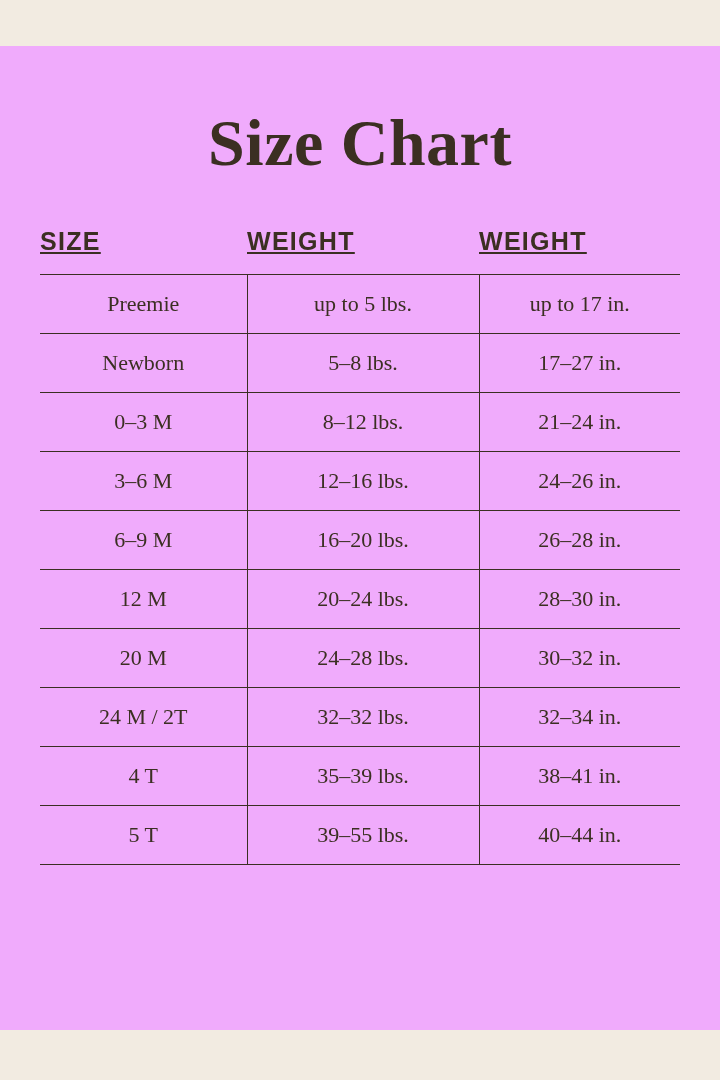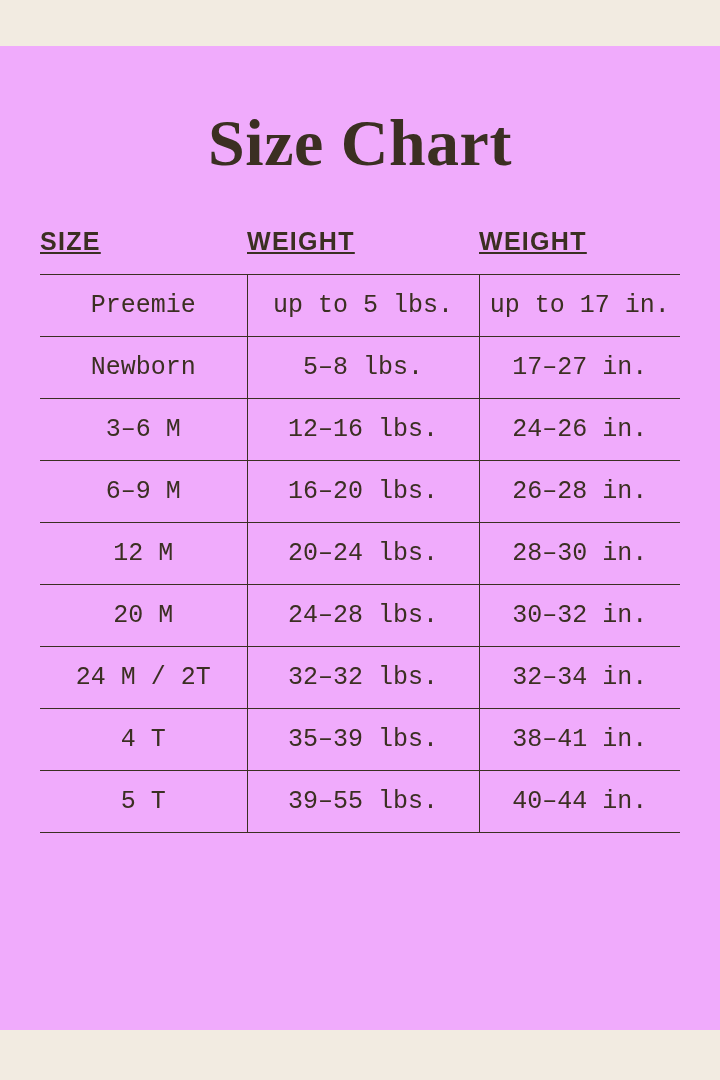--- a/index.html
+++ b/index.html
@@ -49,23 +49,23 @@
     font-size: 25px;
     letter-spacing: 1.3px;
     color: #3b2f22;
     padding: 6px 0 18px 0;
     text-align: left;
     border: none;
     background: transparent;
     text-decoration: underline;
   }
   .chart tbody td {
-    font-family: Liberation Mono, monospace;
+    font-family: Liberation Serif, serif;
     font-weight: normal;
-    font-size: 25px;
+    font-size: 22px;
     color: #3b2f22;
     text-align: center;
     padding: 16px 4px 16px 4px;
     border-top: 1.5px solid #3b2f22;
     border-bottom: 0;
     background: transparent;
   }
   .chart tbody tr:last-child td {
     border-bottom: 1.5px solid #3b2f22;
   }
@@ -101,20 +101,25 @@
         <td class="col-size">Preemie</td>
         <td class="col-weight">up to 5 lbs.</td>
         <td class="col-height">up to 17 in.</td>
       </tr>
       <tr>
         <td class="col-size">Newborn</td>
         <td class="col-weight">5–8 lbs.</td>
         <td class="col-height">17–27 in.</td>
       </tr>
       <tr>
+        <td class="col-size">0–3 M</td>
+        <td class="col-weight">8–12 lbs.</td>
+        <td class="col-height">21–24 in.</td>
+      </tr>
+      <tr>
         <td class="col-size">3–6 M</td>
         <td class="col-weight">12–16 lbs.</td>
         <td class="col-height">24–26 in.</td>
       </tr>
       <tr>
         <td class="col-size">6–9 M</td>
         <td class="col-weight">16–20 lbs.</td>
         <td class="col-height">26–28 in.</td>
       </tr>
       <tr>

